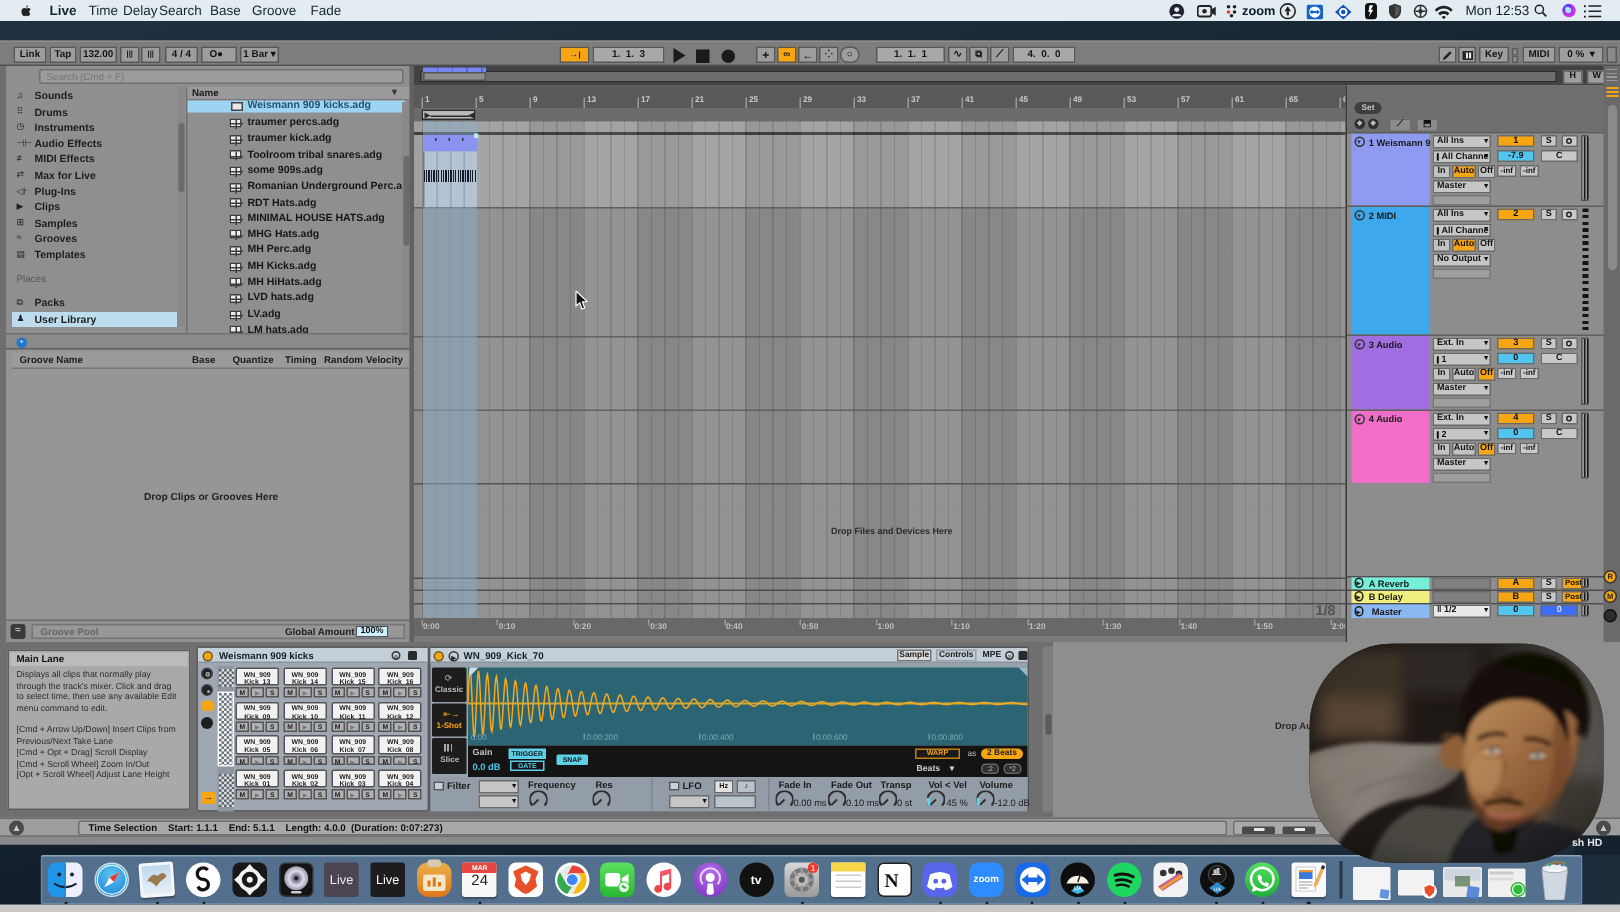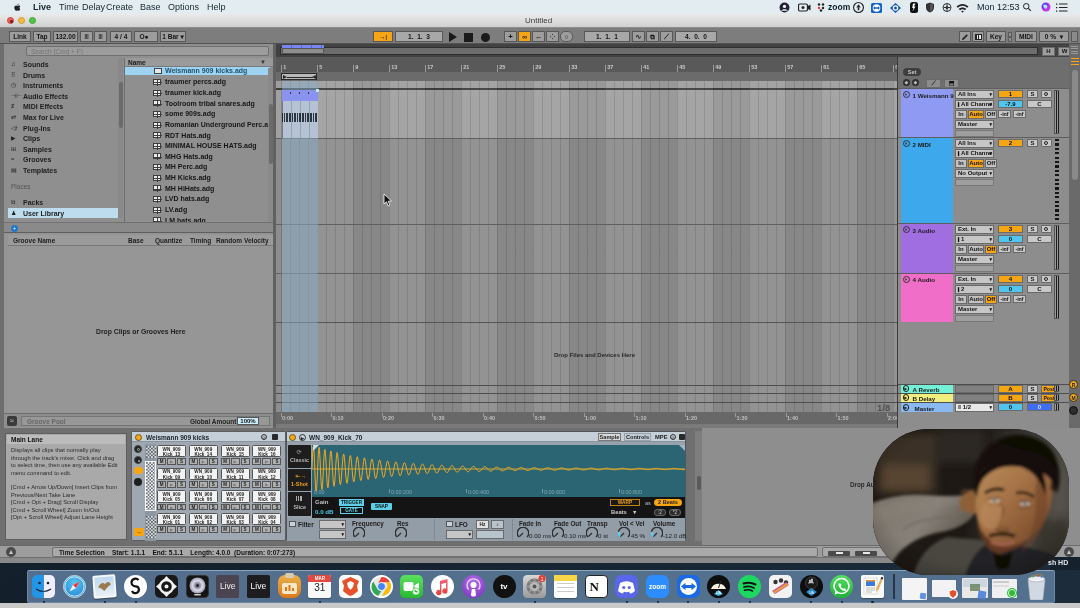--- a/index.html
+++ b/index.html
@@ -46,24 +46,24 @@
 <body>
 <div id="screen">
 
 <div class="abs" id="menubar">
   <svg class="abs" style="left:12px;top:2px" width="11" height="11" viewBox="0 0 24 24">
         <path fill="#222" d="M16.4 12.7c0-2.4 2-3.6 2-3.6s-1.1-1.7-3.3-1.7c-1.3 0-2.3.7-3 .7-.7 0-1.7-.7-2.9-.7C6.9 7.4 5 9.3 5 12.3c0 3.2 2.4 6.8 3.9 6.8.7 0 1.6-.7 2.8-.7 1.2 0 1.9.7 2.8.7 1.6 0 3.5-3.4 3.5-3.4s-1.6-.9-1.6-3zM13.8 5.9c.7-.9.6-2.2.6-2.2s-1.2.1-2 1c-.7.8-.6 2.1-.6 2.1s1.3.1 2-.9z"></path>
       </svg>
   <span class="mi" style="left:33px;font-weight:bold">Live</span>
   <span class="mi" style="left:59px">Time</span>
   <span class="mi" style="left:82px">Delay</span>
-  <span class="mi" style="left:106px">Create</span>
+  <span class="mi" style="left:106px">Search</span>
   <span class="mi" style="left:140px">Base</span>
-  <span class="mi" style="left:168px">Options</span>
-  <span class="mi" style="left:207px">Help</span>
+  <span class="mi" style="left:168px">Groove</span>
+  <span class="mi" style="left:207px">Fade</span>
 
   <span class="mi" style="left:828px;font-weight:bold;color:#0e1e28;font-size:8.5px">zoom</span>
   <span class="mi" style="left:977px;color:#0e1e28">Mon 12:53</span>
   <svg class="abs" style="left:779px;top:2px" width="11" height="11" viewBox="0 0 20 20">
         <circle cx="10" cy="10" r="9" fill="#223"></circle>
         <circle cx="10" cy="8" r="3" fill="#eef"></circle>
         <path d="M4 16c1-4 11-4 12 0z" fill="#eef"></path>
       </svg>
   <svg class="abs" style="left:798px;top:3px" width="13" height="9" viewBox="0 0 26 18">
         <rect x="1" y="2" width="18" height="14" rx="3" fill="none" stroke="#222" stroke-width="2.4"></rect>
@@ -128,28 +128,20 @@
           <path d="M6 2h17M6 9h17M6 16h17"></path>
         </g>
         <g fill="#222">
           <rect x="0" y="1" width="2.5" height="2.5"></rect>
           <rect x="0" y="8" width="2.5" height="2.5"></rect>
           <rect x="0" y="15" width="2.5" height="2.5"></rect>
         </g>
       </svg>
 </div>
 
-<div class="abs" id="titlebar">
-  <div class="tl" style="left:7px;background:#f16056;border:0.5px solid #c84a42">
-        <div style="position:absolute;left:2px;top:2px;width:2.5px;height:2.5px;border-radius:50%;background:#7c1f1a"></div>
-      </div>
-  <div class="tl" style="left:18px;background:#f5bd3f;border:0.5px solid #cf9b2e"></div>
-  <div class="tl" style="left:29px;background:#53c648;border:0.5px solid #3fa43a"></div>
-  <div class="txt" style="left:525px;top:1.5px;font-size:8px;color:#3c3c3c;">Untitled</div>
-</div>
 
 <div class="abs" id="toolbar">
   <div class="tbtn" style="left:9px;width:22px;">Link</div>
   <div class="tbtn" style="left:33px;width:18px;">Tap</div>
   <div class="tbtn" style="left:53px;width:25px;">132.00</div>
   <div class="tbtn" style="left:80px;width:13px;font-size:5px;letter-spacing:0">|||</div>
   <div class="tbtn" style="left:94px;width:13px;font-size:5px;">|||</div>
   <div class="tbtn" style="left:110px;width:22px;">4 / 4</div>
   <div class="tbtn" style="left:134px;width:24px;">O● &nbsp;</div>
   <div class="tbtn" style="left:160px;width:26px;">1 Bar ▾</div>
@@ -1001,21 +993,21 @@
       </div>
   <div class="abs" style="left:277.6px;top:575.4px;width:23px;height:23px;border-radius:22%;background:linear-gradient(#e8b04a,#e07818);border-radius:30% 30% 35% 35%;">
         <span style="position:absolute;left:7px;top:-2px;width:9px;height:5px;background:#d8cbb0;border-radius:2px"></span>
         <span style="position:absolute;left:4px;top:8px;width:15px;height:11px;background:#f5e8c8;border-radius:2px"></span>
         <svg width="23" height="23" viewBox="0 0 23 23" style="position:absolute;left:0;top:0">
           <path d="M7 16 v-4 h2 v4z M10.5 16 v-6 h2 v6z M14 16 v-3 h2 v3z" fill="#e07818"></path>
         </svg>
       </div>
   <div class="abs" style="left:308.3px;top:575.4px;width:23px;height:23px;border-radius:2px;background:#f8f8f8;box-shadow:0 1px 1px rgba(0,0,0,.3);">
         <span style="position:absolute;left:0;top:0;width:100%;height:7px;background:#e8473f;border-radius:2px 2px 0 0;color:#fff;font-size:4.5px;text-align:center;line-height:7px;font-weight:bold">MAR</span>
-        <span style="position:absolute;left:0;top:7px;width:100%;text-align:center;font-size:10px;color:#222">31</span>
+        <span style="position:absolute;left:0;top:7px;width:100%;text-align:center;font-size:10px;color:#222">24</span>
       </div>
   <div class="abs" style="left:339.0px;top:575.4px;width:23px;height:23px;border-radius:22%;background:#fff;"><svg width="23" height="23" viewBox="0 0 23 23">
           <path d="M11.5 2 L16 4 L20 6 L18 11 L19 16 L14 20 L11.5 21 L9 20 L4 16 L5 11 L3 6 L7 4z" fill="#e8502a"></path>
           <path d="M11.5 6 L15 8 L14 12 L11.5 15 L9 12 L8 8z" fill="#fff"></path>
         </svg></div>
   <div class="abs" style="left:369.7px;top:575.4px;width:23px;height:23px;border-radius:50%;background:#fff;"><svg width="23" height="23" viewBox="0 0 23 23">
           <circle cx="11.5" cy="11.5" r="9.5" fill="#e8e8e8"></circle>
           <path d="M11.5 2 a9.5 9.5 0 0 1 8.5 5.2 H11.5 a4.5 4.5 0 0 0 -4.2 3z" fill="#e84335"></path>
           <path d="M3.2 6.5 L7.3 13.8 a4.5 4.5 0 0 0 4 2.2 L8.2 21 A9.5 9.5 0 0 1 3.2 6.5z" fill="#34a853"></path>
           <path d="M20 7.2 a9.5 9.5 0 0 1 -8 13.8 l3.2-6.2 a4.5 4.5 0 0 0 0.3-7.6z" fill="#fbbc05"></path>

